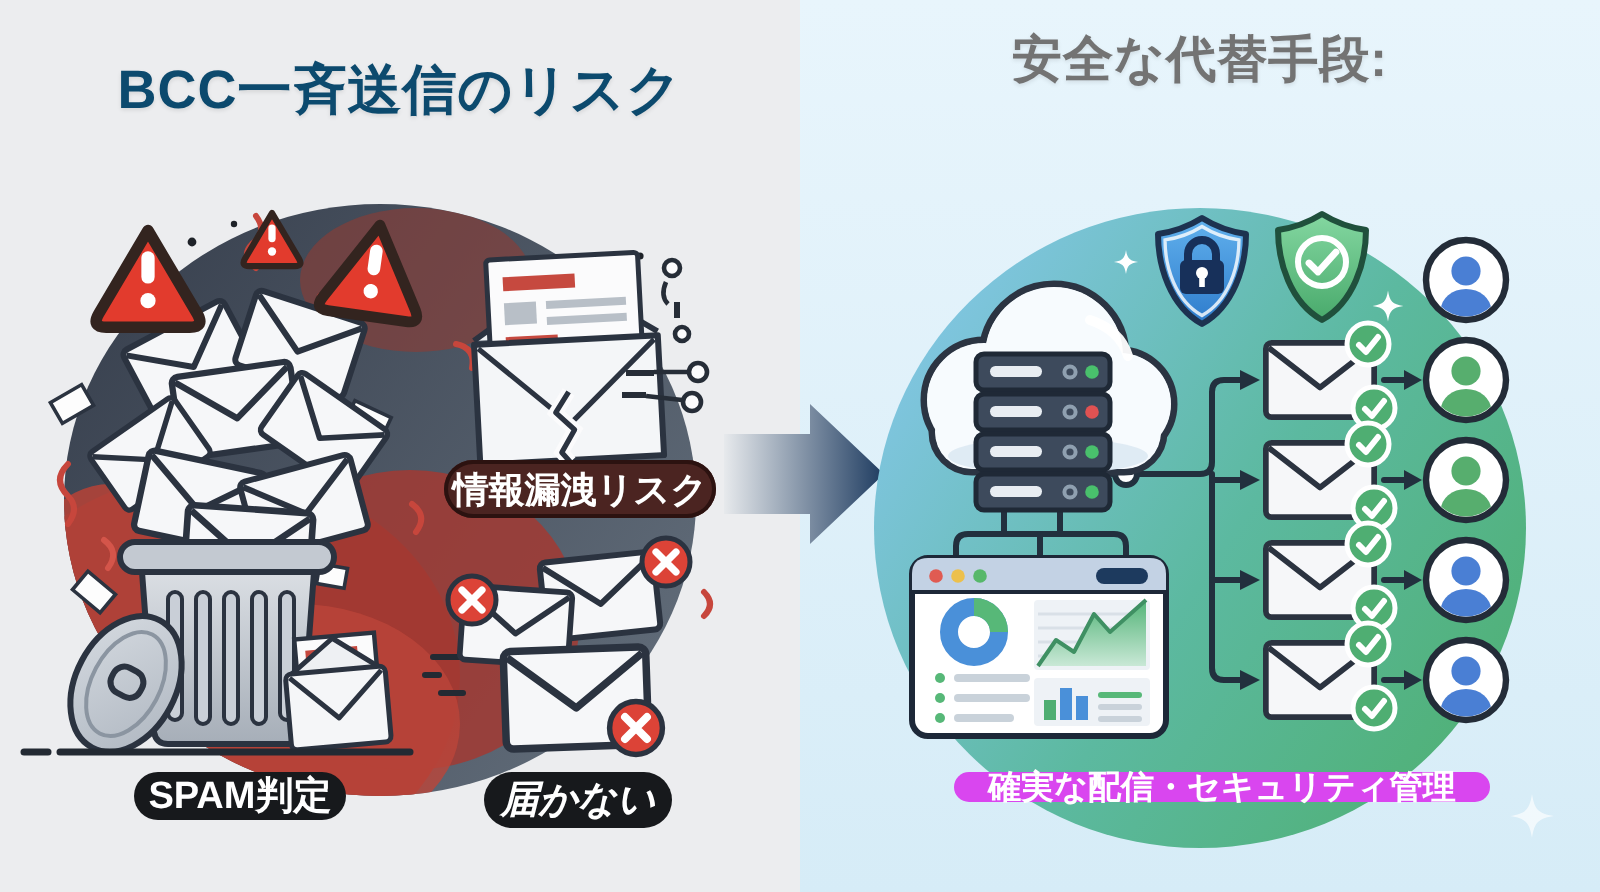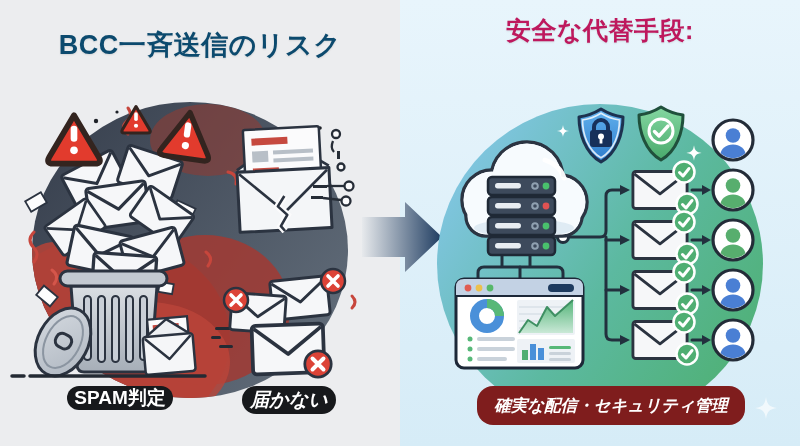--- a/index.html
+++ b/index.html
@@ -2,28 +2,28 @@
 <html><head>
 <meta charset="utf-8">
 <style>
   html,body{margin:0;padding:0;}
   body{font-family:"Liberation Sans","DejaVu Sans",sans-serif;}
   .stage{position:relative;width:800px;height:446px;overflow:hidden;background:#ecedef;}
   .stage svg{position:absolute;left:0;top:0;display:block;}
   .title{position:absolute;z-index:6;text-align:center;font-weight:800;color:#0c4a6e;
          text-shadow:0 1px 2px rgba(0,0,0,.10);letter-spacing:.5px;}
   .title-left{left:0;top:27px;width:400px;font-size:27px;}
-  .title-right{left:400px;top:15px;width:400px;font-size:25px;line-height:31px;color:#be185d;}
+  .title-right{left:400px;top:15px;width:400px;font-size:25px;line-height:31px;color:#737373;}
   .pill{position:absolute;z-index:6;display:flex;align-items:center;justify-content:center;
         color:#ffffff;font-weight:700;border-radius:16px;white-space:nowrap;}
   .pill-leak{left:222px;top:230px;width:136px;height:29px;font-size:18px;
              background:#4b2421;box-shadow:0 0 0 2px #2c1210 inset;}
   .pill-spam{left:67px;top:386px;width:106px;height:24px;font-size:19px;background:#17191c;}
   .pill-undl{left:242px;top:386px;width:94px;height:28px;font-size:19px;background:#17191c;font-style:italic;}
-  .pill-secure{left:477px;top:386px;width:268px;height:39px;font-size:16.5px;background:#7f1d1d;font-style:italic;}
+  .pill-secure{left:477px;top:386px;width:268px;height:15px;font-size:16.5px;background:#d946ef;}
 </style>
 </head>
 <body>
 
 <div class="stage">
 
 <svg width="800" height="446" viewBox="0 0 800 446">
   <defs>
     <linearGradient id="gL" x1="0" y1="0" x2="1" y2="0.7">
       <stop offset="0" stop-color="#353d4b"></stop>
@@ -389,17 +389,18 @@
     <use href="#avatar" style="--pc:#57ae6e" transform="translate(733,240)"></use>
     <use href="#avatar" style="--pc:#4a7fd4" transform="translate(733,290)"></use>
     <use href="#avatar" style="--pc:#4a7fd4" transform="translate(733,340)"></use>
   </g>
 </svg>
 
 <div class="title title-left">BCC一斉送信のリスク</div>
 <div class="title title-right">
   <span style="display:block">安全な代替手段:</span>
 </div>
+<div class="pill pill-leak">情報漏洩リスク</div>
 <div class="pill pill-spam">SPAM判定</div>
 <div class="pill pill-undl">届かない</div>
 <div class="pill pill-secure">確実な配信・セキュリティ管理</div>
 
 </div>
 
 </body></html>

